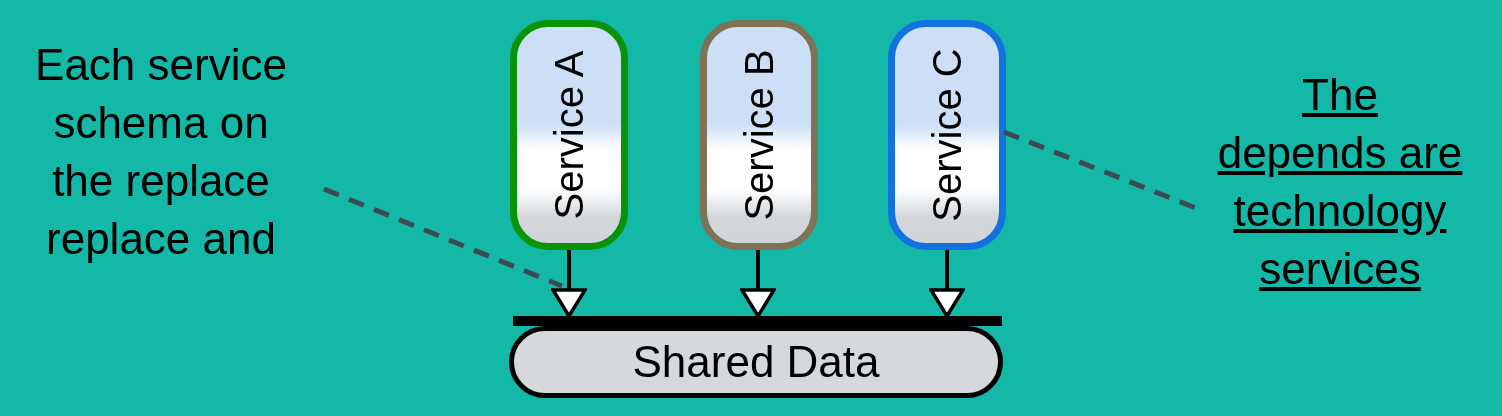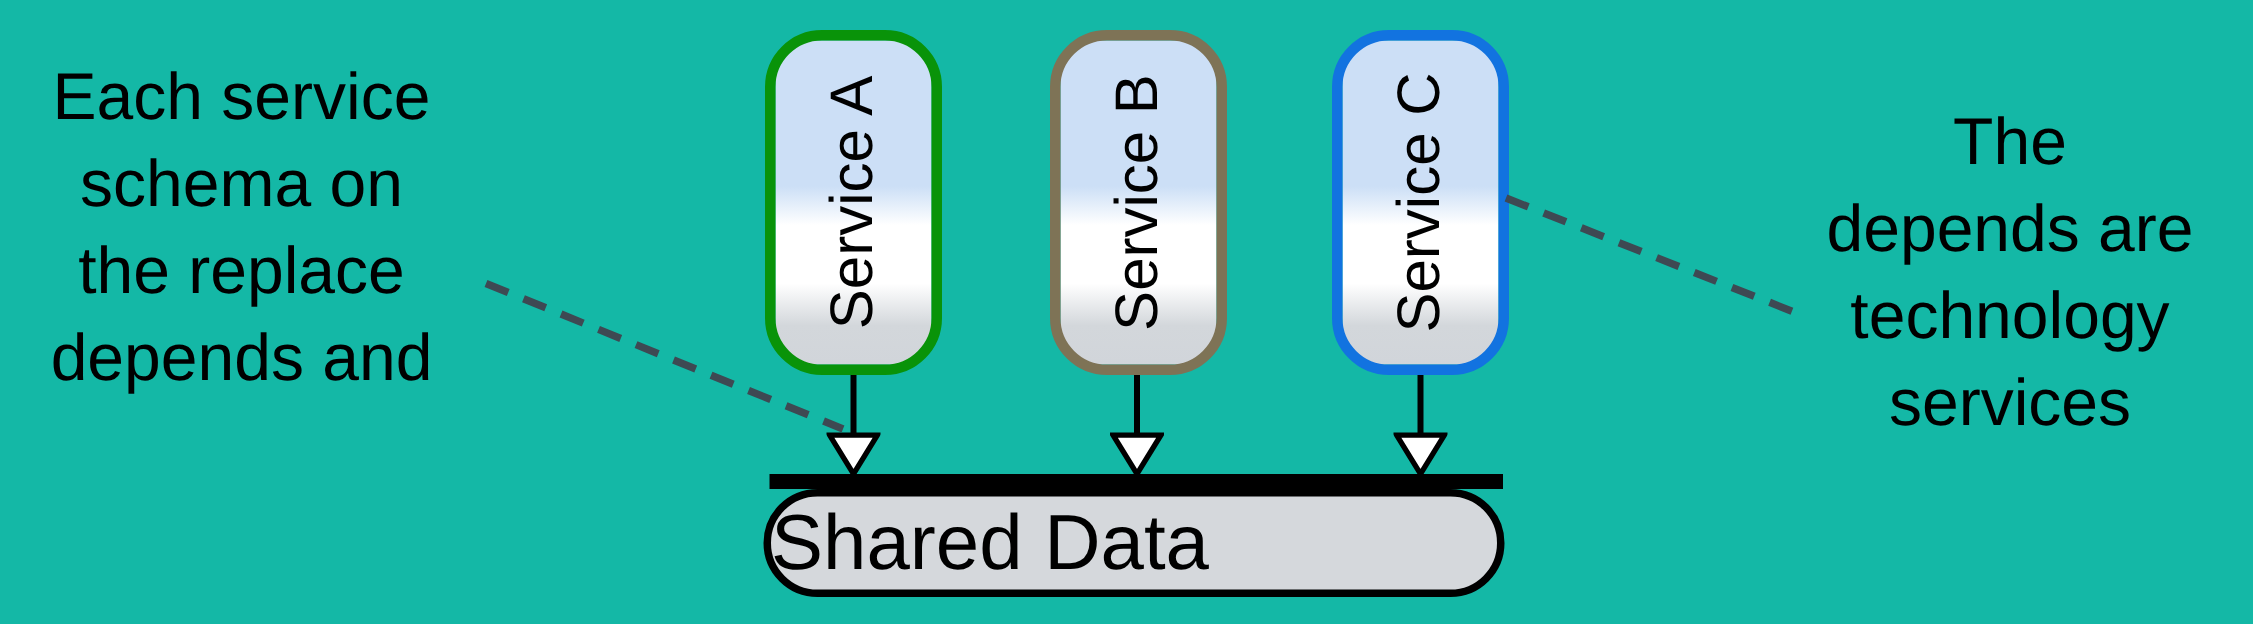--- a/index.html
+++ b/index.html
@@ -18,21 +18,21 @@
   }
   .note {
     position: absolute;
     font-size: 44px;
     line-height: 58px;
     text-align: center;
     color: #000000;
     white-space: nowrap;
   }
   .note-left  { left: 0px;    top: 36px; width: 322px; }
-  .note-right { left: 1178px; top: 66px; width: 324px; }
+  .note-right { left: 1178px; top: 66px; width: 324px; text-decoration: underline; }
 
   .service-box {
     position: absolute;
     top: 20px;
     width: 118px;
     height: 230px;
     box-sizing: border-box;
     border: 7px solid #000000;
     border-radius: 38px;
     background: linear-gradient(
@@ -81,41 +81,42 @@
     left: 509px;
     top: 326px;
     width: 494px;
     height: 72px;
     box-sizing: border-box;
     border: 5px solid #000000;
     border-radius: 36px;
     background: #D5D8DC;
     display: flex;
     align-items: center;
-    font-size: 52px;
+    justify-content: center;
+    font-size: 44px;
   }
   .overlay {
     position: absolute;
     left: 0;
     top: 0;
     width: 1502px;
     height: 416px;
     pointer-events: none;
   }
 </style>
 </head>
 <body>
 
 <div class="canvas">
 
   <div class="note note-left">
     <div>Each service</div>
     <div>schema on</div>
     <div>the replace</div>
-    <div>depends and</div>
+    <div>replace and</div>
   </div>
 
   <div class="note note-right">
     <div>The</div>
     <div>depends are</div>
     <div>technology</div>
     <div>services</div>
   </div>
 
   <div class="service-box box-a" style="border-color: rgb(9, 147, 9);">

